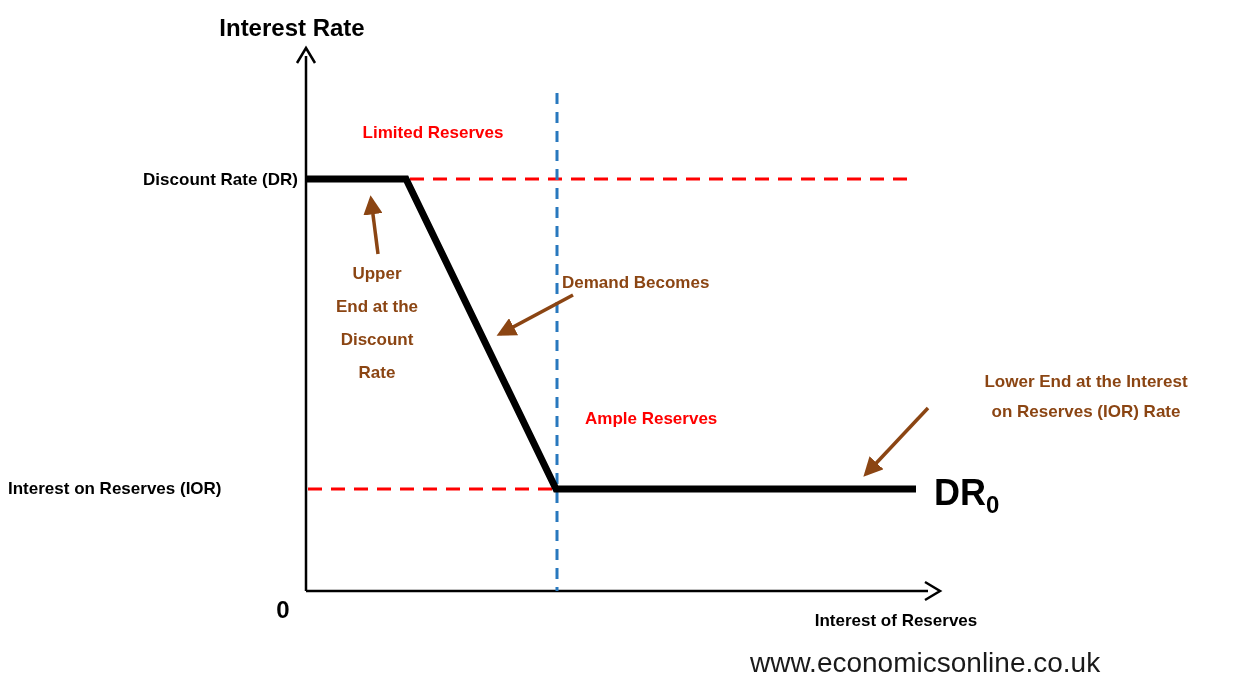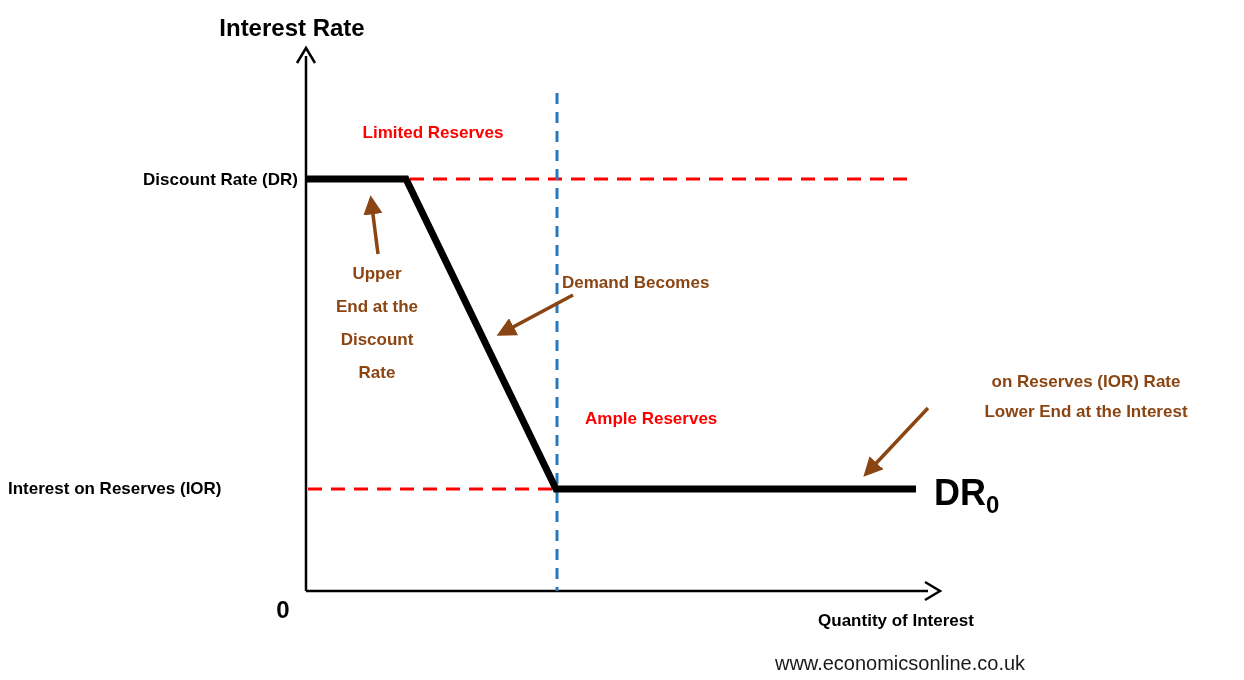--- a/index.html
+++ b/index.html
@@ -61,21 +61,21 @@
     left: 934px; top: 474px; font-size: 36px; line-height: 38px;
   }
   #dr0-label sub { font-size: 24px; line-height: 0; }
   #zero-label {
     left: 266px; top: 596px; width: 34px; font-size: 24px; text-align: center;
   }
   #quantity-label {
     left: 771px; top: 607px; width: 250px; text-align: center;
   }
   #website-label {
-    left: 750px; top: 649px; width: 300px; font-size: 20px; font-weight: normal;
+    left: 750px; top: 649px; width: 300px; font-size: 28px; font-weight: normal;
     text-align: center; color: #1a1a1a;
   }
 </style>
 </head>
 <body>
 
 <div id="stage">
 
   <svg id="plot-svg" width="1244" height="680" viewBox="0 0 1244 680">
     <defs>
@@ -115,25 +115,25 @@
     <div>End at the</div>
     <div>Discount</div>
     <div>Rate</div>
   </div>
 
   <div class="lbl center brown multiline" id="demand-becomes-annotation">
     <div>Demand Becomes</div>
   </div>
 
   <div class="lbl center brown multiline" id="lower-end-annotation">
+    <div>Lower End at the Interest</div>
     <div>on Reserves (IOR) Rate</div>
-    <div>Lower End at the Interest</div>
   </div>
 
   <div class="lbl" id="dr0-label"><span>DR</span><sub>0</sub></div>
 
   <div class="lbl" id="zero-label">0</div>
 
-  <div class="lbl center" id="quantity-label">Quantity of Interest</div>
+  <div class="lbl center" id="quantity-label">Interest of Reserves</div>
 
   <div class="lbl" id="website-label">www.economicsonline.co.uk</div>
 
 </div>
 
 </body></html>

